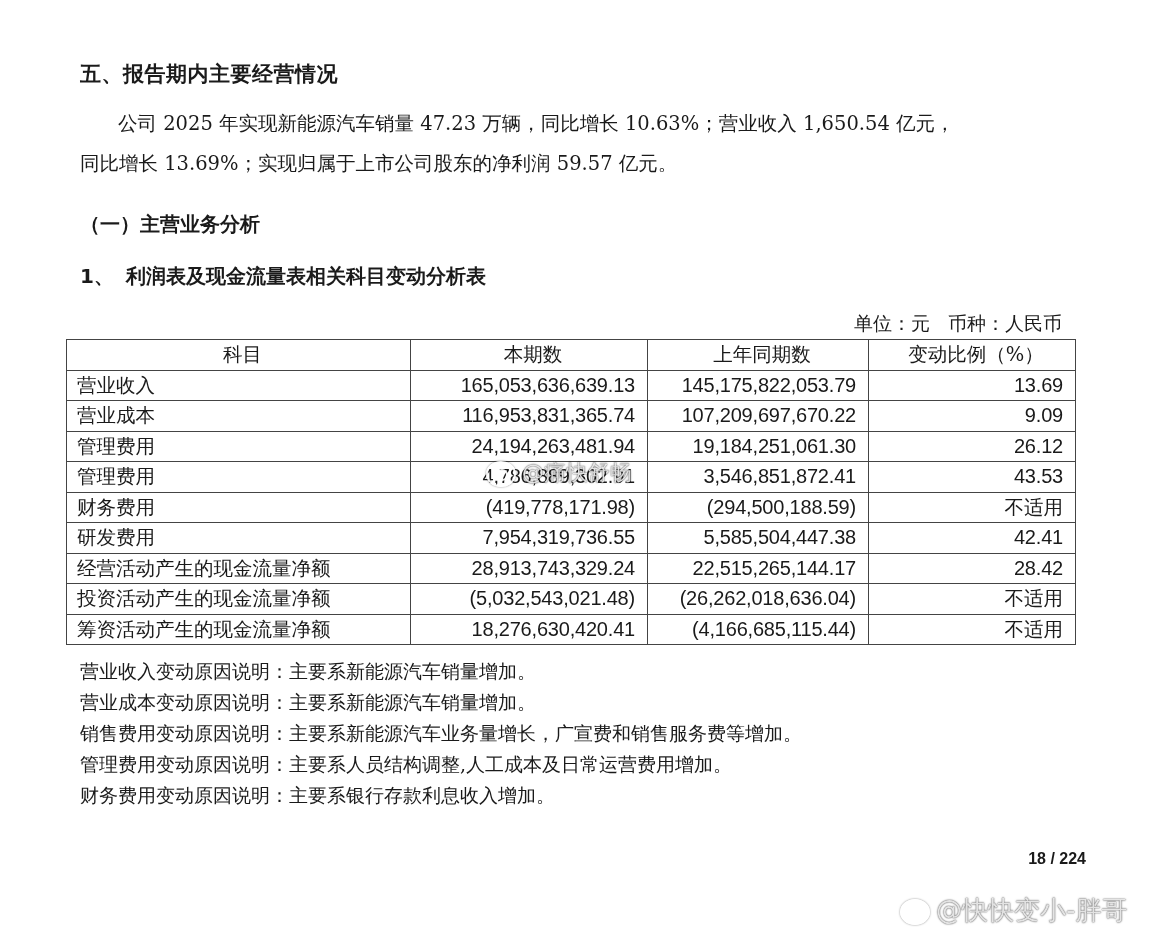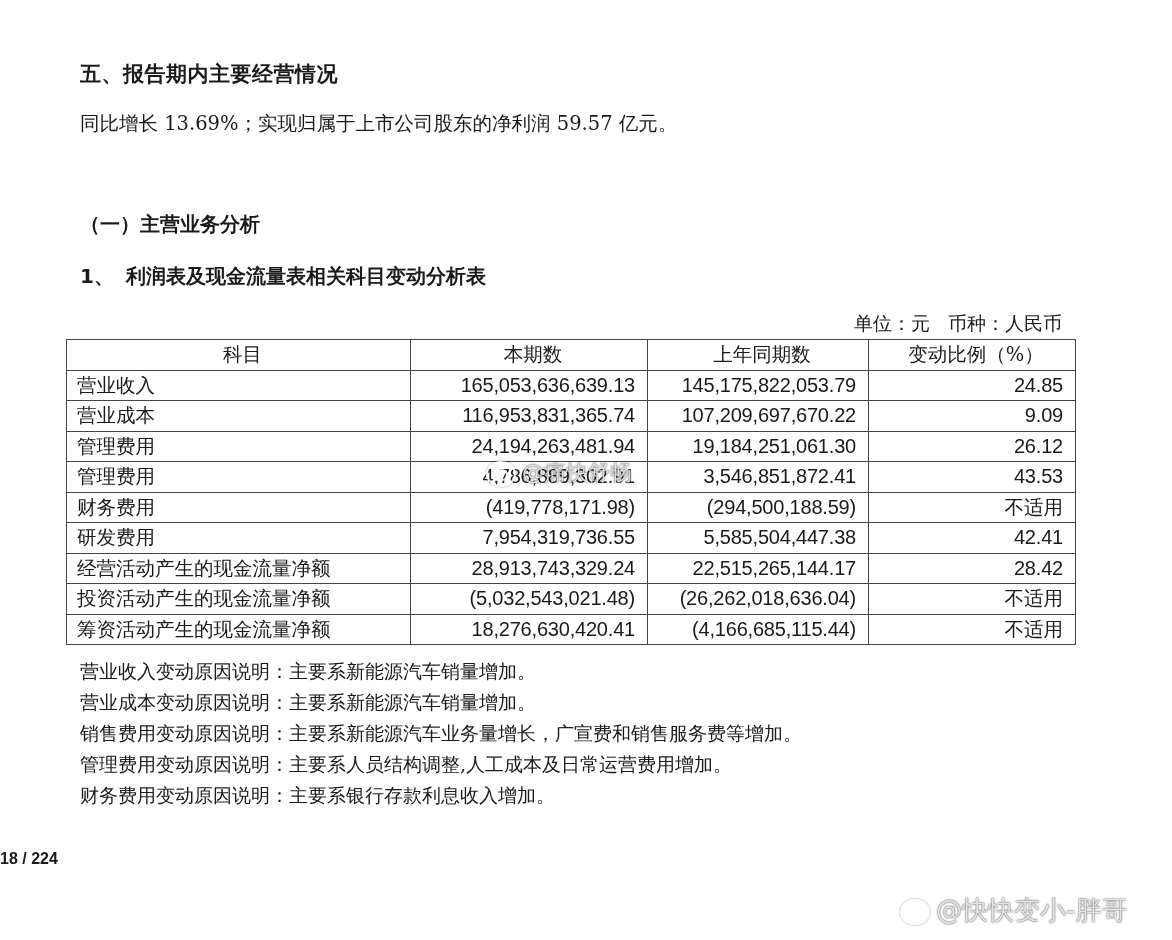--- a/index.html
+++ b/index.html
@@ -39,21 +39,21 @@
   table.fin th { font-weight: normal; text-align: center; padding-left: 20px; }
   table.fin td.label { text-align: left; font-family: "DejaVu Serif", "Liberation Serif", serif; }
   table.fin td.num {
     text-align: right; font-family: "Liberation Sans", "DejaVu Sans", sans-serif;
     font-size: 20px; letter-spacing: -0.2px;
   }
   table.fin td.na { text-align: right; font-family: "DejaVu Serif", "Liberation Serif", serif; }
   .notes { left: 80px; top: 656px; font-size: 19px; line-height: 31px; }
   .notes div { white-space: nowrap; }
   .page-num {
-    left: 0; width: 1086px; top: 850px; text-align: left; font-size: 16px; font-weight: bold;
+    left: 0; width: 1086px; top: 850px; text-align: right; font-size: 16px; font-weight: bold;
     font-family: "Liberation Sans", "DejaVu Sans", sans-serif;
   }
   .wm {
     font-family: "DejaVu Sans", "Liberation Sans", sans-serif; color: rgba(255,255,255,0.85);
     text-shadow: 0 0 2px rgba(0,0,0,0.55), 0 0 1px rgba(0,0,0,0.6);
     white-space: nowrap; pointer-events: none;
   }
   .wm1 { left: 486px; top: 458px; font-size: 22px; }
   .wm2 { left: 900px; top: 893px; font-size: 26px; }
   .wm .logo {
@@ -65,20 +65,21 @@
     content: ""; position: absolute; left: 8px; top: 6px; width: 8px; height: 8px;
     border-radius: 50%; border: 2px solid rgba(255,255,255,0.9);
   }
 </style>
 </head>
 <body>
 
 <div class="abs h1">五、报告期内主要经营情况</div>
 
 <div class="abs para">
+  <div class="indent">公司 2025 年实现新能源汽车销量 47.23 万辆，同比增长 10.63%；营业收入 1,650.54 亿元，</div>
   <div>同比增长 13.69%；实现归属于上市公司股东的净利润 59.57 亿元。</div>
 </div>
 
 <div class="abs h2">（一）主营业务分析</div>
 
 <div class="abs h3">
   <span class="num">1、</span><span>利润表及现金流量表相关科目变动分析表</span>
 </div>
 
 <div class="abs unit">单位：元   币种：人民币</div>
@@ -96,21 +97,21 @@
       <th>本期数</th>
       <th>上年同期数</th>
       <th>变动比例（%）</th>
     </tr>
   </thead>
   <tbody>
     <tr>
       <td class="label">营业收入</td>
       <td class="num">165,053,636,639.13</td>
       <td class="num">145,175,822,053.79</td>
-      <td class="num">24.85</td>
+      <td class="num">13.69</td>
     </tr>
     <tr>
       <td class="label">营业成本</td>
       <td class="num">116,953,831,365.74</td>
       <td class="num">107,209,697,670.22</td>
       <td class="num">9.09</td>
     </tr>
     <tr>
       <td class="label">管理费用</td>
       <td class="num">24,194,263,481.94</td>

